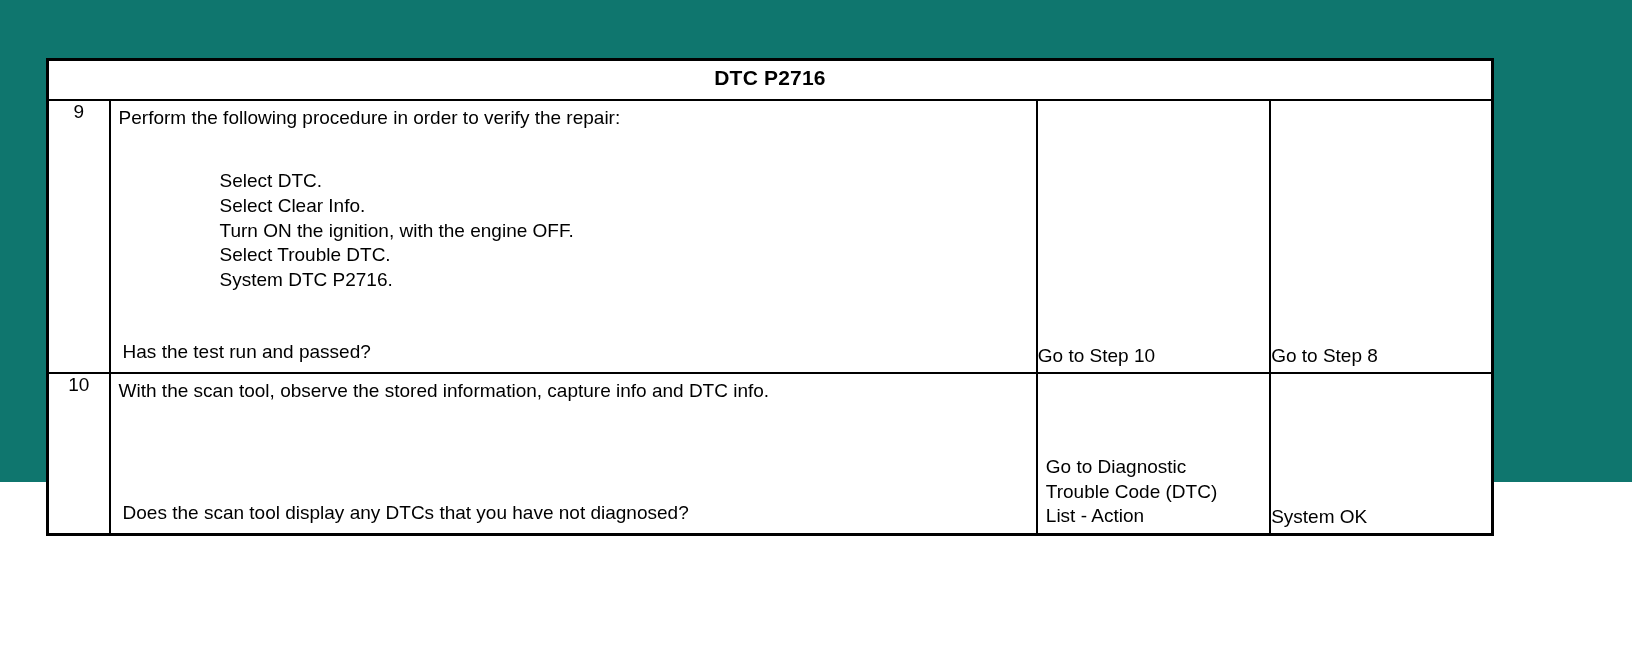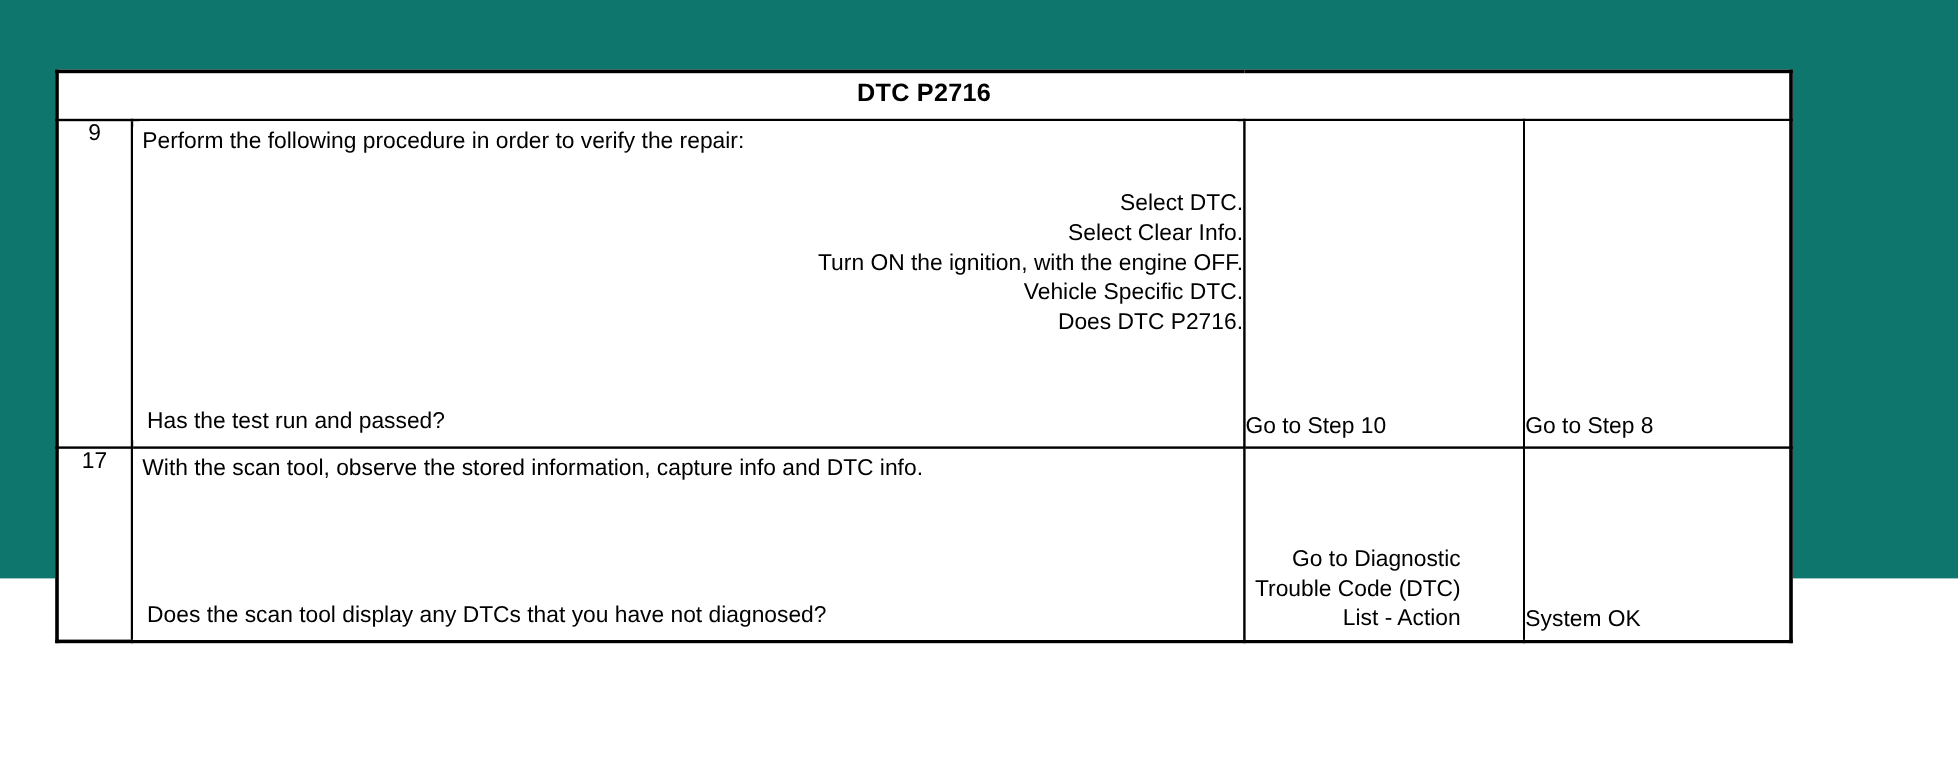--- a/index.html
+++ b/index.html
@@ -93,24 +93,23 @@
     position: relative;
   }
 
   
   .row9 .action-cell { height: 262px; border-radius: 11px; }
   .row10 .action-cell { height: 150px; }
 
   .lead-line { margin: 0; }
 
   .proc-list {
-    margin: 28px 0 0 0;
+    margin: 39px 0 0 0;
     padding: 0 0 0 101px;
     list-style: none;
-    text-align: right;
   }
   .proc-list li {
     margin: 0;
     padding: 0;
     line-height: 1.30;
   }
 
   .tail-line {
     position: absolute;
     left: 8px;
@@ -123,21 +122,21 @@
     bottom: 4px;
     left: 0;
     right: 0;
     text-align: left;
   }
 
   .ans-block {
     position: absolute;
     left: 8px;
     bottom: 4px;
-    text-align: right;
+    text-align: left;
     line-height: 1.30;
   }
   .ans-block div { margin: 0; }
 
 </style>
 </head>
 <body>
 
 <div class="page">
   <div class="table-wrap">
@@ -155,35 +154,35 @@
       </thead>
       <tbody>
         <tr class="row9">
           <td class="step-cell">9</td>
           <td class="action-cell">
             <p class="lead-line">Perform the following procedure in order to verify the repair:</p>
             <ul class="proc-list">
               <li>Select DTC.</li>
               <li>Select Clear Info.</li>
               <li>Turn ON the ignition, with the engine OFF.</li>
-              <li>Vehicle Specific DTC.</li>
-              <li>Does DTC P2716.</li>
+              <li>Select Trouble DTC.</li>
+              <li>System DTC P2716.</li>
             </ul>
             <p class="tail-line">Has the test run and passed?</p>
           </td>
           <td class="answer-cell">
             <div class="ans-bottom">Go to Step 10</div>
           </td>
           <td class="answer-cell">
             <div class="ans-bottom">Go to Step 8</div>
           </td>
         </tr>
 
         <tr class="row10">
-          <td class="step-cell">17</td>
+          <td class="step-cell">10</td>
           <td class="action-cell">
             <p class="lead-line">With the scan tool, observe the stored information, capture info and DTC info.</p>
             <p class="tail-line">Does the scan tool display any DTCs that you have not diagnosed?</p>
           </td>
           <td class="answer-cell">
             <div class="ans-block">
               <div>Go to Diagnostic</div>
               <div>Trouble Code (DTC)</div>
               <div>List - Action</div>
             </div>

